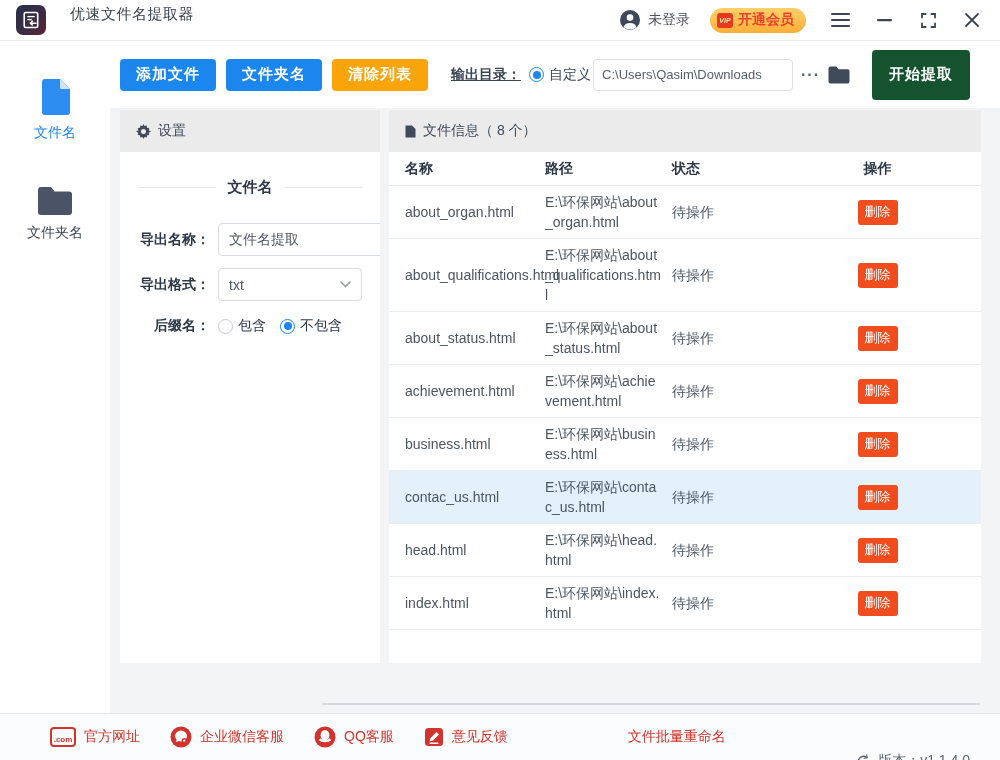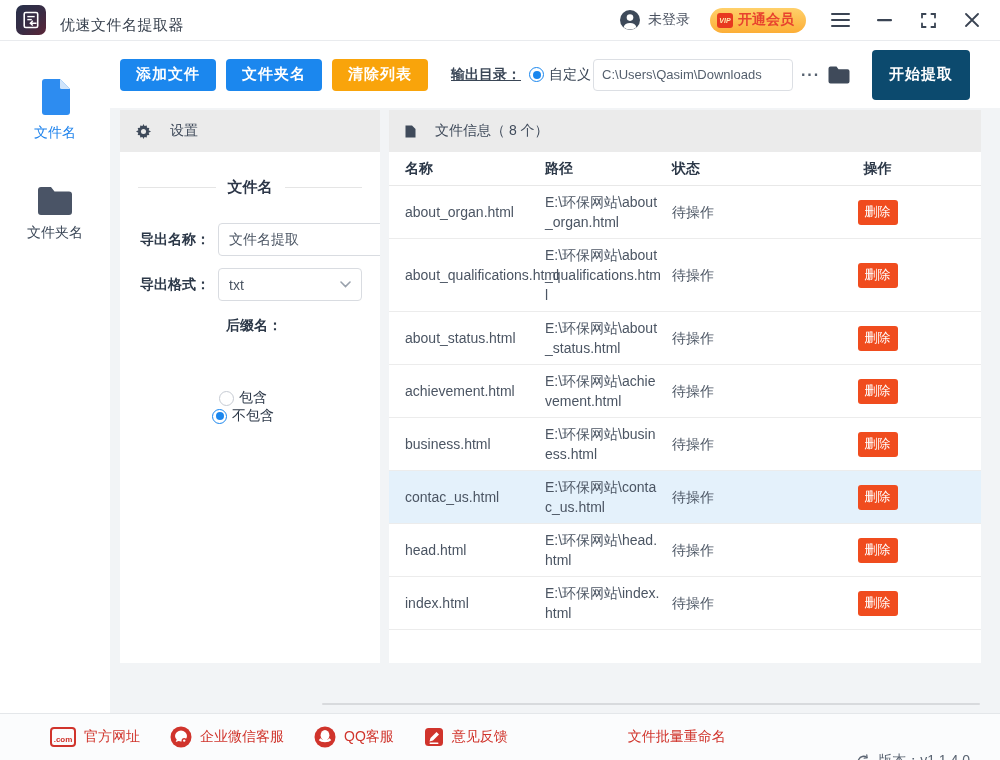--- a/index.html
+++ b/index.html
@@ -1,21 +1,21 @@
 <!DOCTYPE html>
 <html><head>
 <meta charset="utf-8">
 <style>
   * { margin:0; padding:0; box-sizing:border-box; font-family:"Liberation Sans","DejaVu Sans",sans-serif; }
   html,body { width:1000px; height:760px; overflow:hidden; background:#fff; }
   .app { width:1000px; height:760px; display:flex; flex-direction:column; }
 
   
   .titlebar { height:41px; background:#fff; border-bottom:1px solid #e9ebee; display:flex; align-items:center; justify-content:space-between; padding:0 18px 0 16px; flex:0 0 41px; }
-  .tb-left { display:flex; align-items:flex-end; gap:14px; }
+  .tb-left { display:flex; align-items:flex-start; gap:24px; }
   .app-icon { width:30px; height:30px; border-radius:7px; background:linear-gradient(135deg,#27304a 0%,#3a2c44 55%,#5c2436 100%); display:flex; align-items:center; justify-content:center; }
   .app-title { font-size:15px; color:#39424f; letter-spacing:.5px; }
   .tb-right { display:flex; align-items:center; }
   .login-group { display:flex; align-items:center; gap:7px; cursor:pointer; }
   .login-text { font-size:14px; color:#4a5260; }
   .vip-pill { margin-left:20px; height:25px; padding:0 12px 0 7px; border-radius:13px; background:linear-gradient(180deg,#ffd06a,#fcae37); display:flex; align-items:center; gap:5px; cursor:pointer; }
   .vip-badge { width:16px; height:15px; border-radius:3px; background:#e8391f; color:#ffe9b0; font-size:7px; font-weight:800; font-style:italic; display:flex; align-items:center; justify-content:center; }
   .vip-text { font-size:14px; font-weight:700; color:#e8432e; }
   .win-btn { margin-left:24px; width:20px; height:20px; display:flex; align-items:center; justify-content:center; cursor:pointer; }
 
@@ -35,38 +35,38 @@
   .btn-orange { background:#f9a40b; }
   .out-group { margin-left:auto; display:flex; align-items:center; }
   .out-label { font-size:14px; color:#3a4656; font-weight:600;text-decoration:underline; }
   .radio { width:15px; height:15px; border-radius:50%; border:1px solid #c6cbd3; background:#fff; display:inline-block; position:relative; flex:0 0 15px; cursor:pointer; }
   .radio.sel { border:1.5px solid #1b87ee; }
   .radio.sel::after { content:''; position:absolute; inset:2.5px; border-radius:50%; background:#1b87ee; }
   .out-custom { font-size:14px; color:#3a4656; margin:0 2px 0 5px; }
   .out-input { width:200px; height:32px; border:1px solid #dcdfe4; border-radius:4px; padding:0 8px; font-size:13px; color:#55606e; background:#fff; }
   .dots-btn { font-size:16px; font-weight:700; color:#55606e; margin:0 8px; letter-spacing:1px; cursor:pointer; }
   .folder-mini { cursor:pointer; display:flex; margin-right:22px; }
-  .btn-start { height:50px; padding:0 17px; border:none; border-radius:4px; background:#0c4a6e; color:#fff; font-size:15px; font-weight:700; letter-spacing:1px; cursor:pointer; margin-right:0; }
+  .btn-start { height:50px; padding:0 17px; border:none; border-radius:4px; background:#14532d; color:#fff; font-size:15px; font-weight:700; letter-spacing:1px; cursor:pointer; margin-right:0; }
 
   
   .content { flex:1 1 auto; background:#f2f4f6; position:relative; min-height:0; }
   .panel { position:absolute; top:2px; background:#fff; height:553px; overflow:hidden; }
-  .panel-head { height:42px; background:#ebebeb; display:flex; align-items:center; gap:19px; padding:0 16px; font-size:14px; color:#3f4a5a; }
+  .panel-head { height:42px; background:#ebebeb; display:flex; align-items:center; gap:7px; padding:0 16px; font-size:14px; color:#3f4a5a; }
   .settings { left:10px; width:260px; }
   .files { left:279px; width:592px; }
 
   .set-body { padding:26px 18px 0 18px; }
   .sec-divider { display:flex; align-items:center; gap:12px; margin-bottom:26px; }
   .sec-divider .line { flex:1; height:1px; background:#e5e5e5; }
   .sec-title { font-size:15px; font-weight:700; color:#2c3648; }
   .form-row { display:flex; align-items:center; margin-bottom:12px; }
   .form-label { width:72px; flex:0 0 72px; text-align:right; font-size:14px; font-weight:600; color:#2c3848; margin-right:8px; }
   .form-input { flex:1; height:33px; border:1px solid #d9dce1; border-radius:4px; padding:0 10px; font-size:14px; color:#4b5563; background:#fff; }
   .form-select { flex:1; height:33px; border:1px solid #d9dce1; border-radius:4px; padding:0 10px; font-size:14px; color:#4b5563; background:#fff; display:flex; align-items:center; justify-content:space-between; cursor:pointer;text-align:right; }
-  .suffix-row { margin-top:16px;flex-direction:column; }
+  .suffix-row { margin-top:16px; }
   .radio-opt { display:flex; align-items:center; gap:5px; margin-right:14px; cursor:pointer; }
   .radio-opt span.lbl { font-size:14px; color:#2c3848; }
 
   
   .tbl-header, .frow { display:grid; grid-template-columns:140px 127px 118px 1fr; padding:0 16px; align-items:center; }
   .tbl-header { height:34px; border-bottom:1px solid #e8e8e8; }
   .tbl-header .c { font-size:14px; font-weight:700; color:#2c3848; }
   .tbl-header .c.act { text-align:center; }
   .frow { border-bottom:1px solid #ececec; padding-top:6px; padding-bottom:6px; cursor:default; }
   .frow.hl { background:#e4f1fb; }

